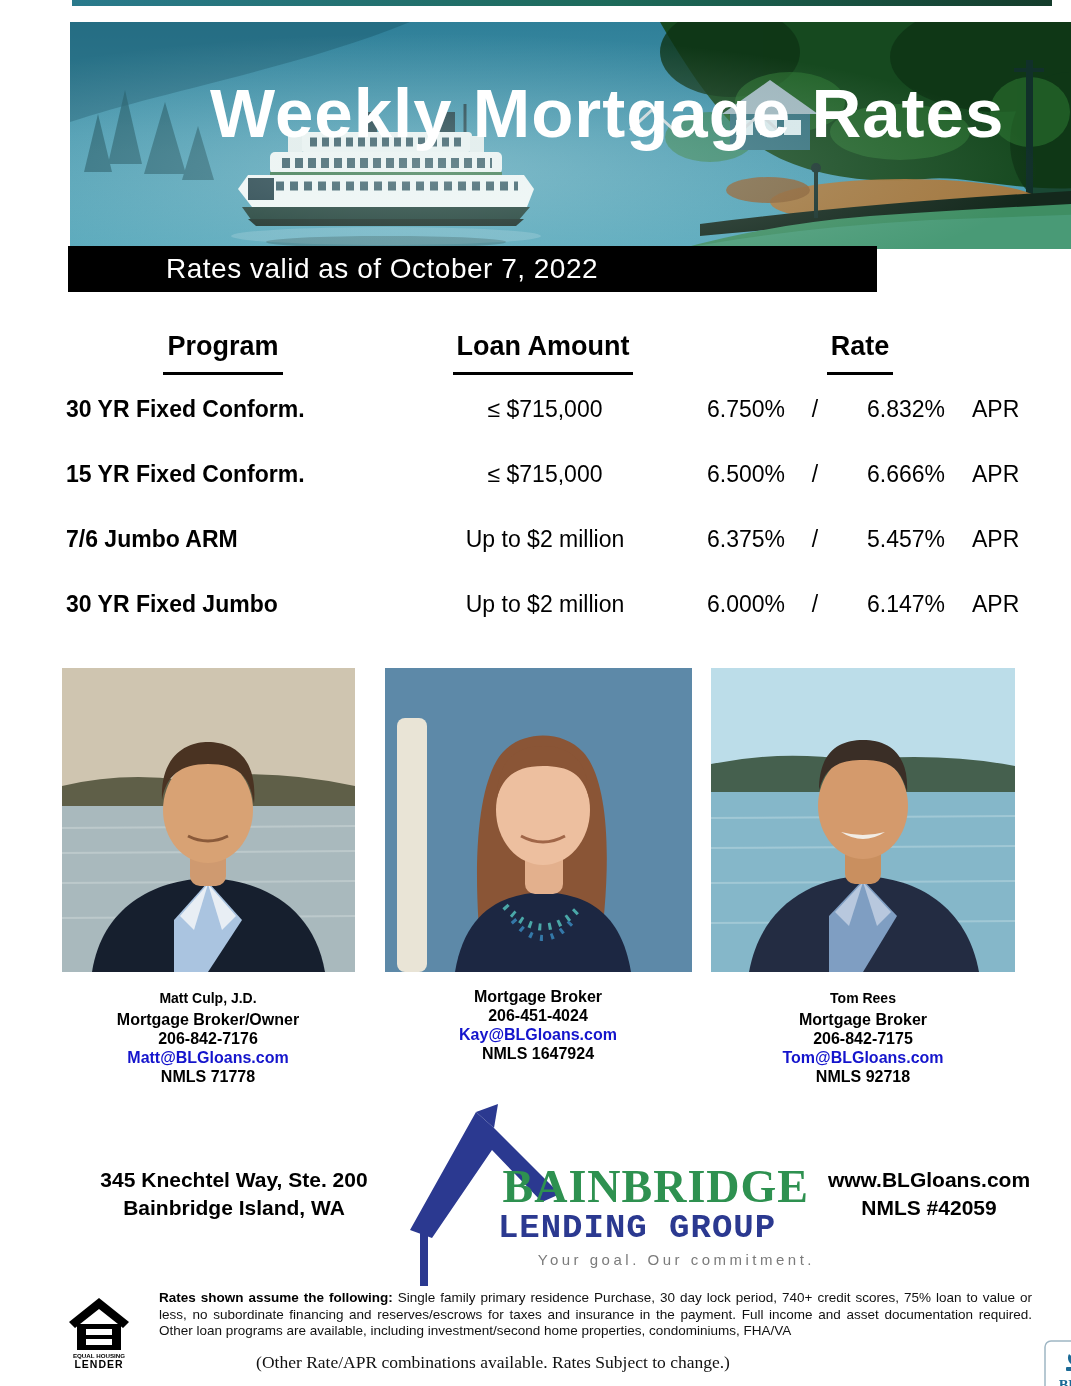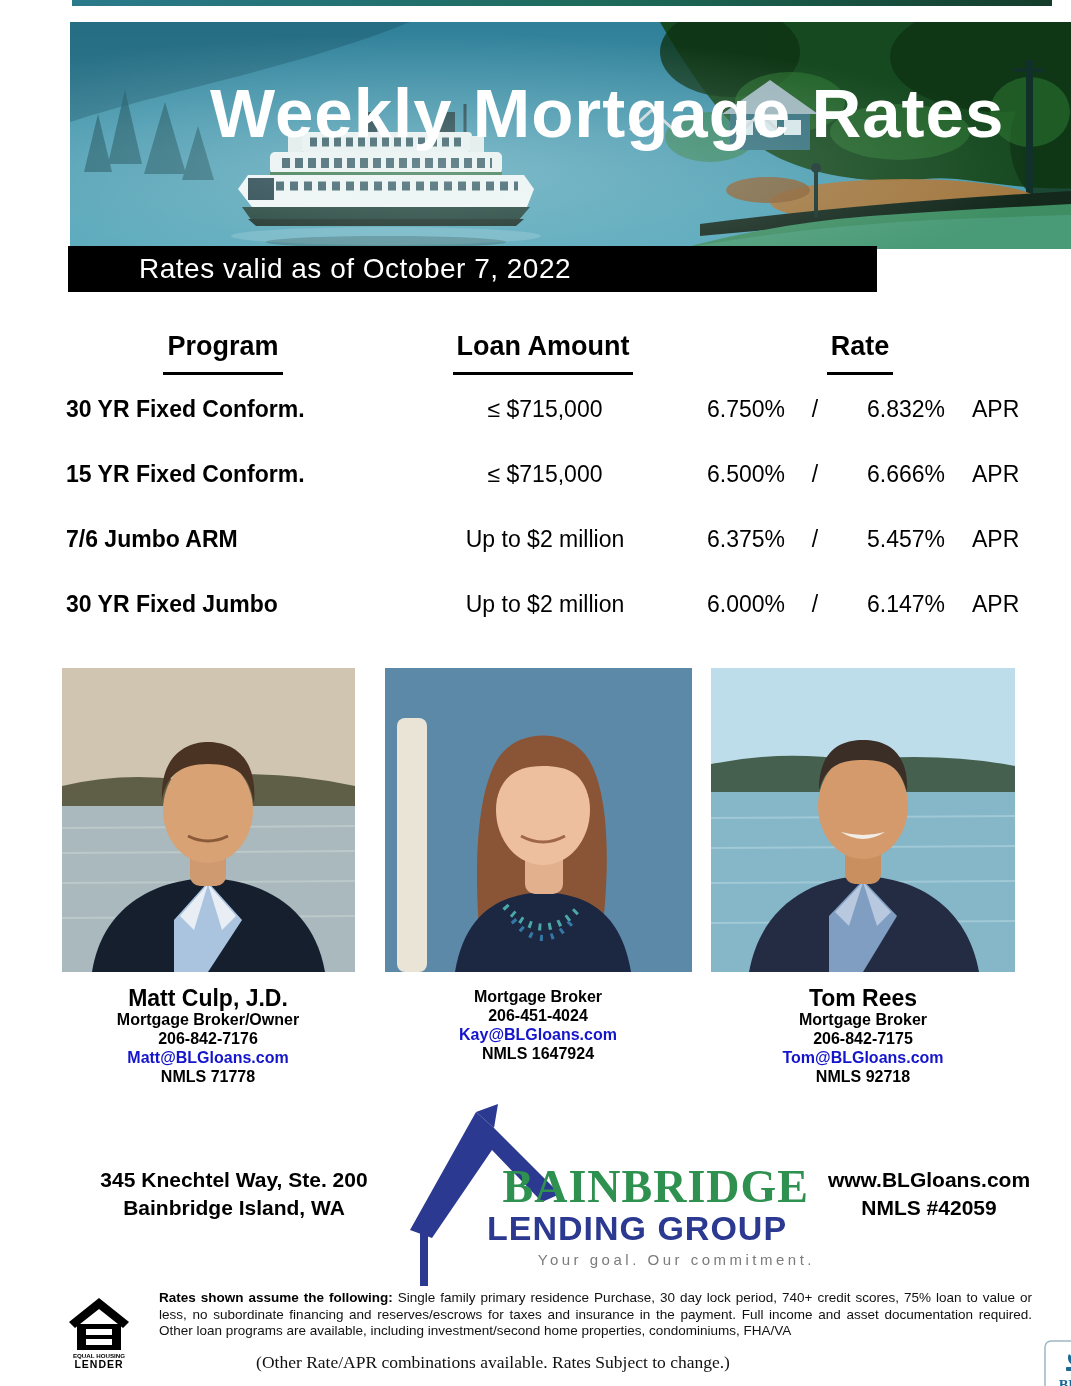--- a/index.html
+++ b/index.html
@@ -13,21 +13,21 @@
 
   
   #hero{left:26px;top:22px;width:1021px;height:227px;}
   #hero svg{display:block;width:100%;height:100%;}
   #hero-title{left:96px;top:52px;width:930px;color:#ffffff;font-weight:bold;
     font-size:69px;letter-spacing:1px;white-space:nowrap;}
 
   
   #ribbon{left:24px;top:246px;width:809px;height:46px;background:#000;
     display:flex;align-items:center;}
-  #ribbon .txt{padding-left:71px;color:#fff;font-size:28px;letter-spacing:.5px;white-space:nowrap;}
+  #ribbon .txt{padding-left:98px;color:#fff;font-size:28px;letter-spacing:.5px;white-space:nowrap;}
 
   
   .colhead{position:absolute;top:331px;text-align:center;font-weight:bold;font-size:27px;}
   .colhead span{display:inline-block;border-bottom:3px solid #000;padding:0 4px 10px 4px;}
   #head-program{left:103px;width:240px;}
   #head-loan{left:423px;width:240px;}
   #head-rate{left:790px;width:140px;}
   .r-row{position:absolute;left:0;width:1071px;height:32px;font-size:23px;}
   .r-row .prog{position:absolute;left:66px;width:330px;font-weight:bold;}
   .r-row .loan{position:absolute;left:420px;width:250px;text-align:center;}
@@ -38,35 +38,35 @@
 
   
   .photo{position:absolute;top:668px;height:304px;overflow:hidden;}
   .photo svg{display:block;width:100%;height:100%;}
   #photo-1{left:62px;width:293px;}
   #photo-2{left:385px;width:307px;}
   #photo-3{left:711px;width:304px;}
 
   
   .binfo{position:absolute;top:987px;width:300px;text-align:center;font-weight:bold;}
-  .binfo .nm{font-size:23px;line-height:23px;}
+  .binfo .nm{font-size:14px;line-height:23px;}
   .binfo .ln{font-size:16px;line-height:19px;}
   .binfo .em{font-size:16px;line-height:19px;color:#1414cc;cursor:pointer;}
   #binfo-1{left:58px;} #binfo-2{left:388px;} #binfo-3{left:713px;}
 
   
   #addr{left:30px;top:1166px;width:320px;text-align:center;font-weight:bold;font-size:21px;line-height:28px;}
   #webinfo{left:760px;top:1166px;width:250px;text-align:center;font-weight:bold;font-size:21px;line-height:28px;}
   #webinfo .site{cursor:pointer;}
   #logo-house{left:356px;top:1104px;width:210px;height:182px;}
   #logo-house svg{display:block;width:100%;height:100%;}
   #logo-line1{left:415px;top:1160px;width:350px;text-align:right;
     font-family:"Liberation Serif",serif;font-weight:bold;font-size:46px;letter-spacing:1px;color:#2e9150;}
   #logo-line2{left:418px;top:1209px;width:350px;text-align:center;
-    font-family:Liberation Sans, sans-serif;font-weight:bold;font-size:34px;letter-spacing:1px;color:#2b3990;}
+    font-family:Liberation Mono, monospace;font-weight:bold;font-size:34px;letter-spacing:1px;color:#2b3990;}
   #logo-tagline{left:415px;top:1251px;width:356px;text-align:right;
     font-size:15px;letter-spacing:3.5px;color:#7b7b7b;white-space:nowrap;}
 
   
   #disclaimer{left:115px;top:1290px;width:873px;font-size:13.5px;line-height:16.5px;
     text-align:justify;color:#111;}
   #disclaimer b{font-weight:bold;color:#000;}
   #footnote{left:0;top:1352px;width:898px;text-align:center;
     font-family:"Liberation Serif",serif;font-size:17.5px;color:#111;}
 

